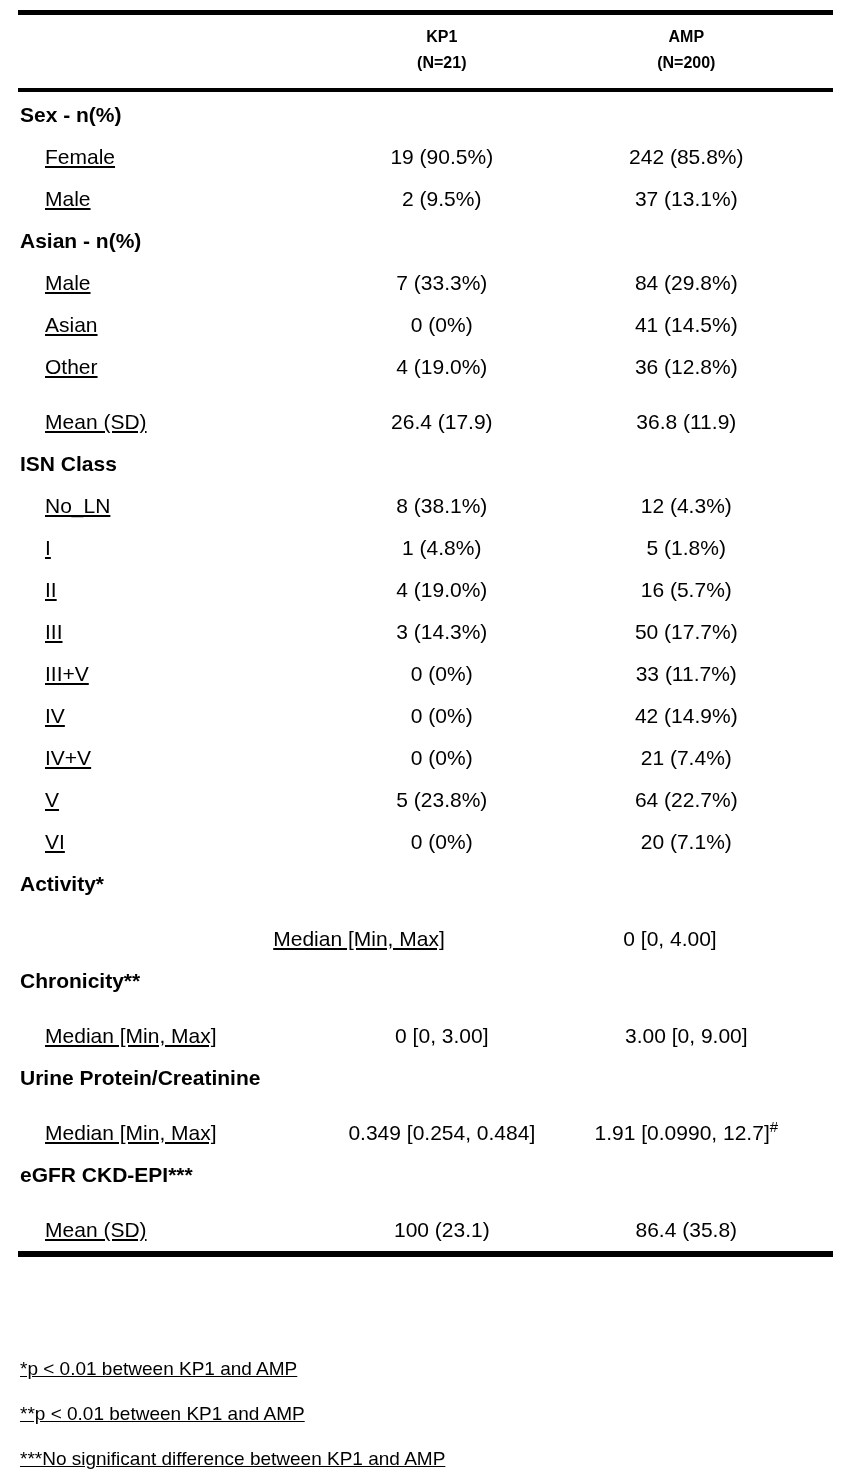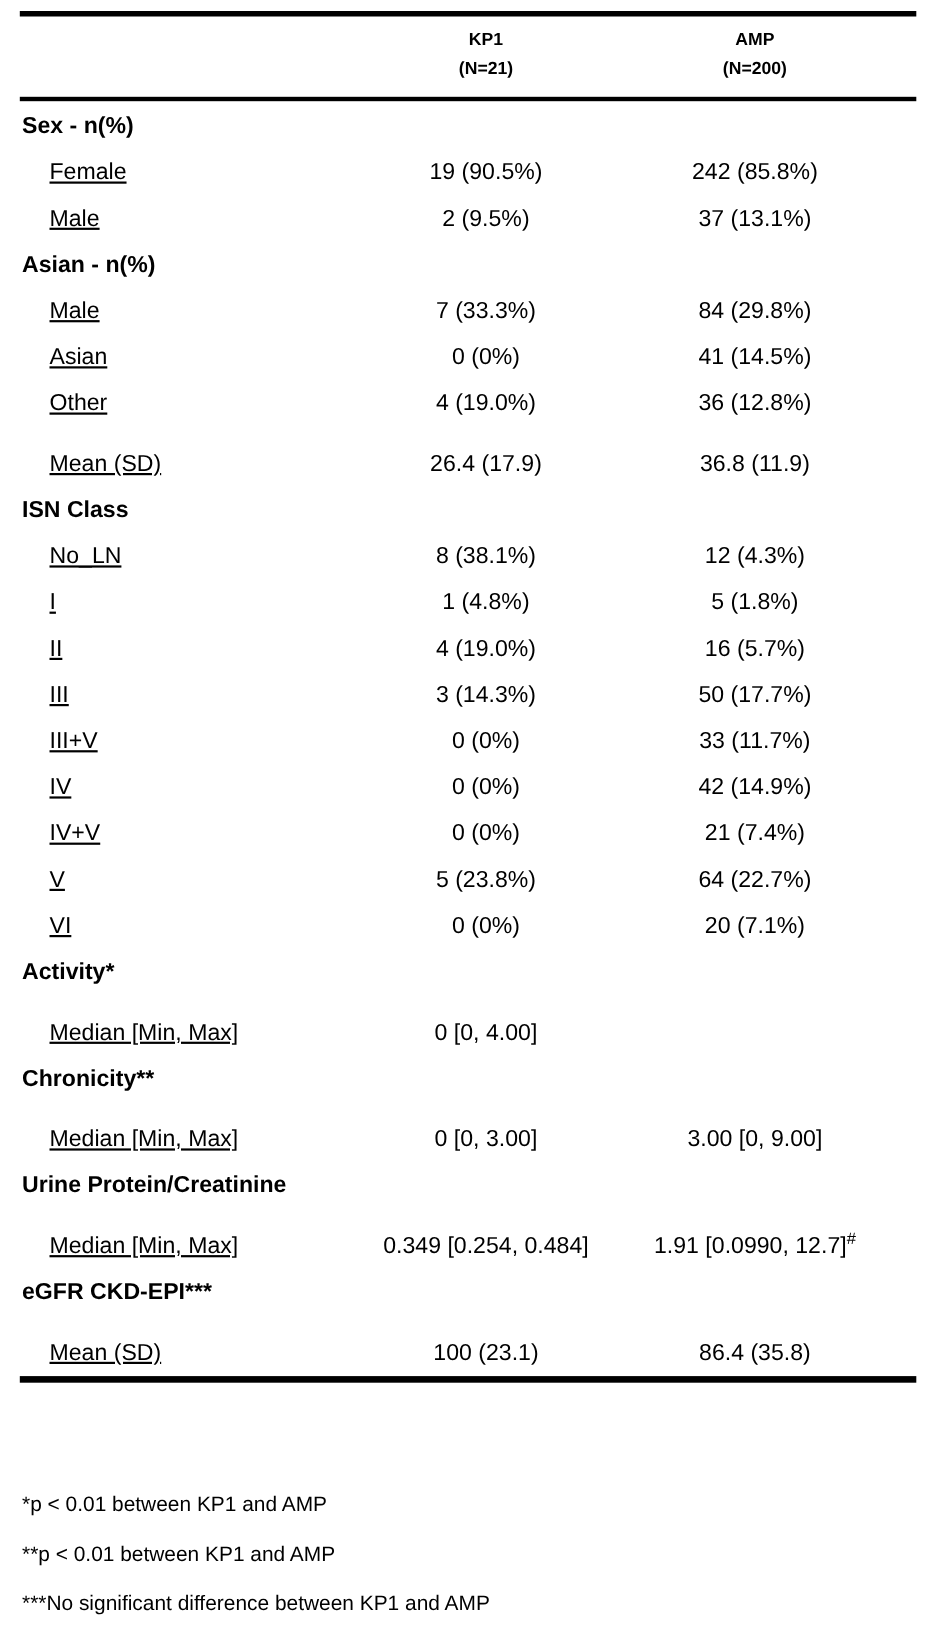--- a/index.html
+++ b/index.html
@@ -42,21 +42,21 @@
     white-space: pre-line;
   }
 
   .tbody { padding: 2px 0 0 0; }
   .row {
     display: flex;
     align-items: center;
     height: 42px;
     font-size: 21px;
   }
-  .row.gap { margin-top: 13px; }
+  .row.gap { margin-top: 13px; justify-content: flex-end; }
   .row .label   { width: 36%; padding-left: 2px; box-sizing: border-box; }
   .row .cell-kp1{ width: 32%; text-align: center; }
   .row .cell-amp{ width: 28%; text-align: center; position: relative; }
   .row .spacer  { width: 4%; }
   .row.section .label { font-weight: bold; }
   .row.item .label { padding-left: 27px; text-decoration: underline; }
   .cell-amp sup {
     font-size: 15px;
     vertical-align: super;
     line-height: 0;
@@ -65,20 +65,21 @@
   .footnotes {
     position: absolute;
     left: 20px;
     top: 1358px;
     width: 800px;
   }
   .footnote {
     font-size: 19px;
     line-height: 22px;
     margin-bottom: 23px;
+    text-decoration: underline;
   }
 </style>
 </head>
 <body>
 
 <div class="page">
   <div class="table-wrap">
     <hr class="rule-top">
     <div class="header-row">
       <div class="label-col"></div>

